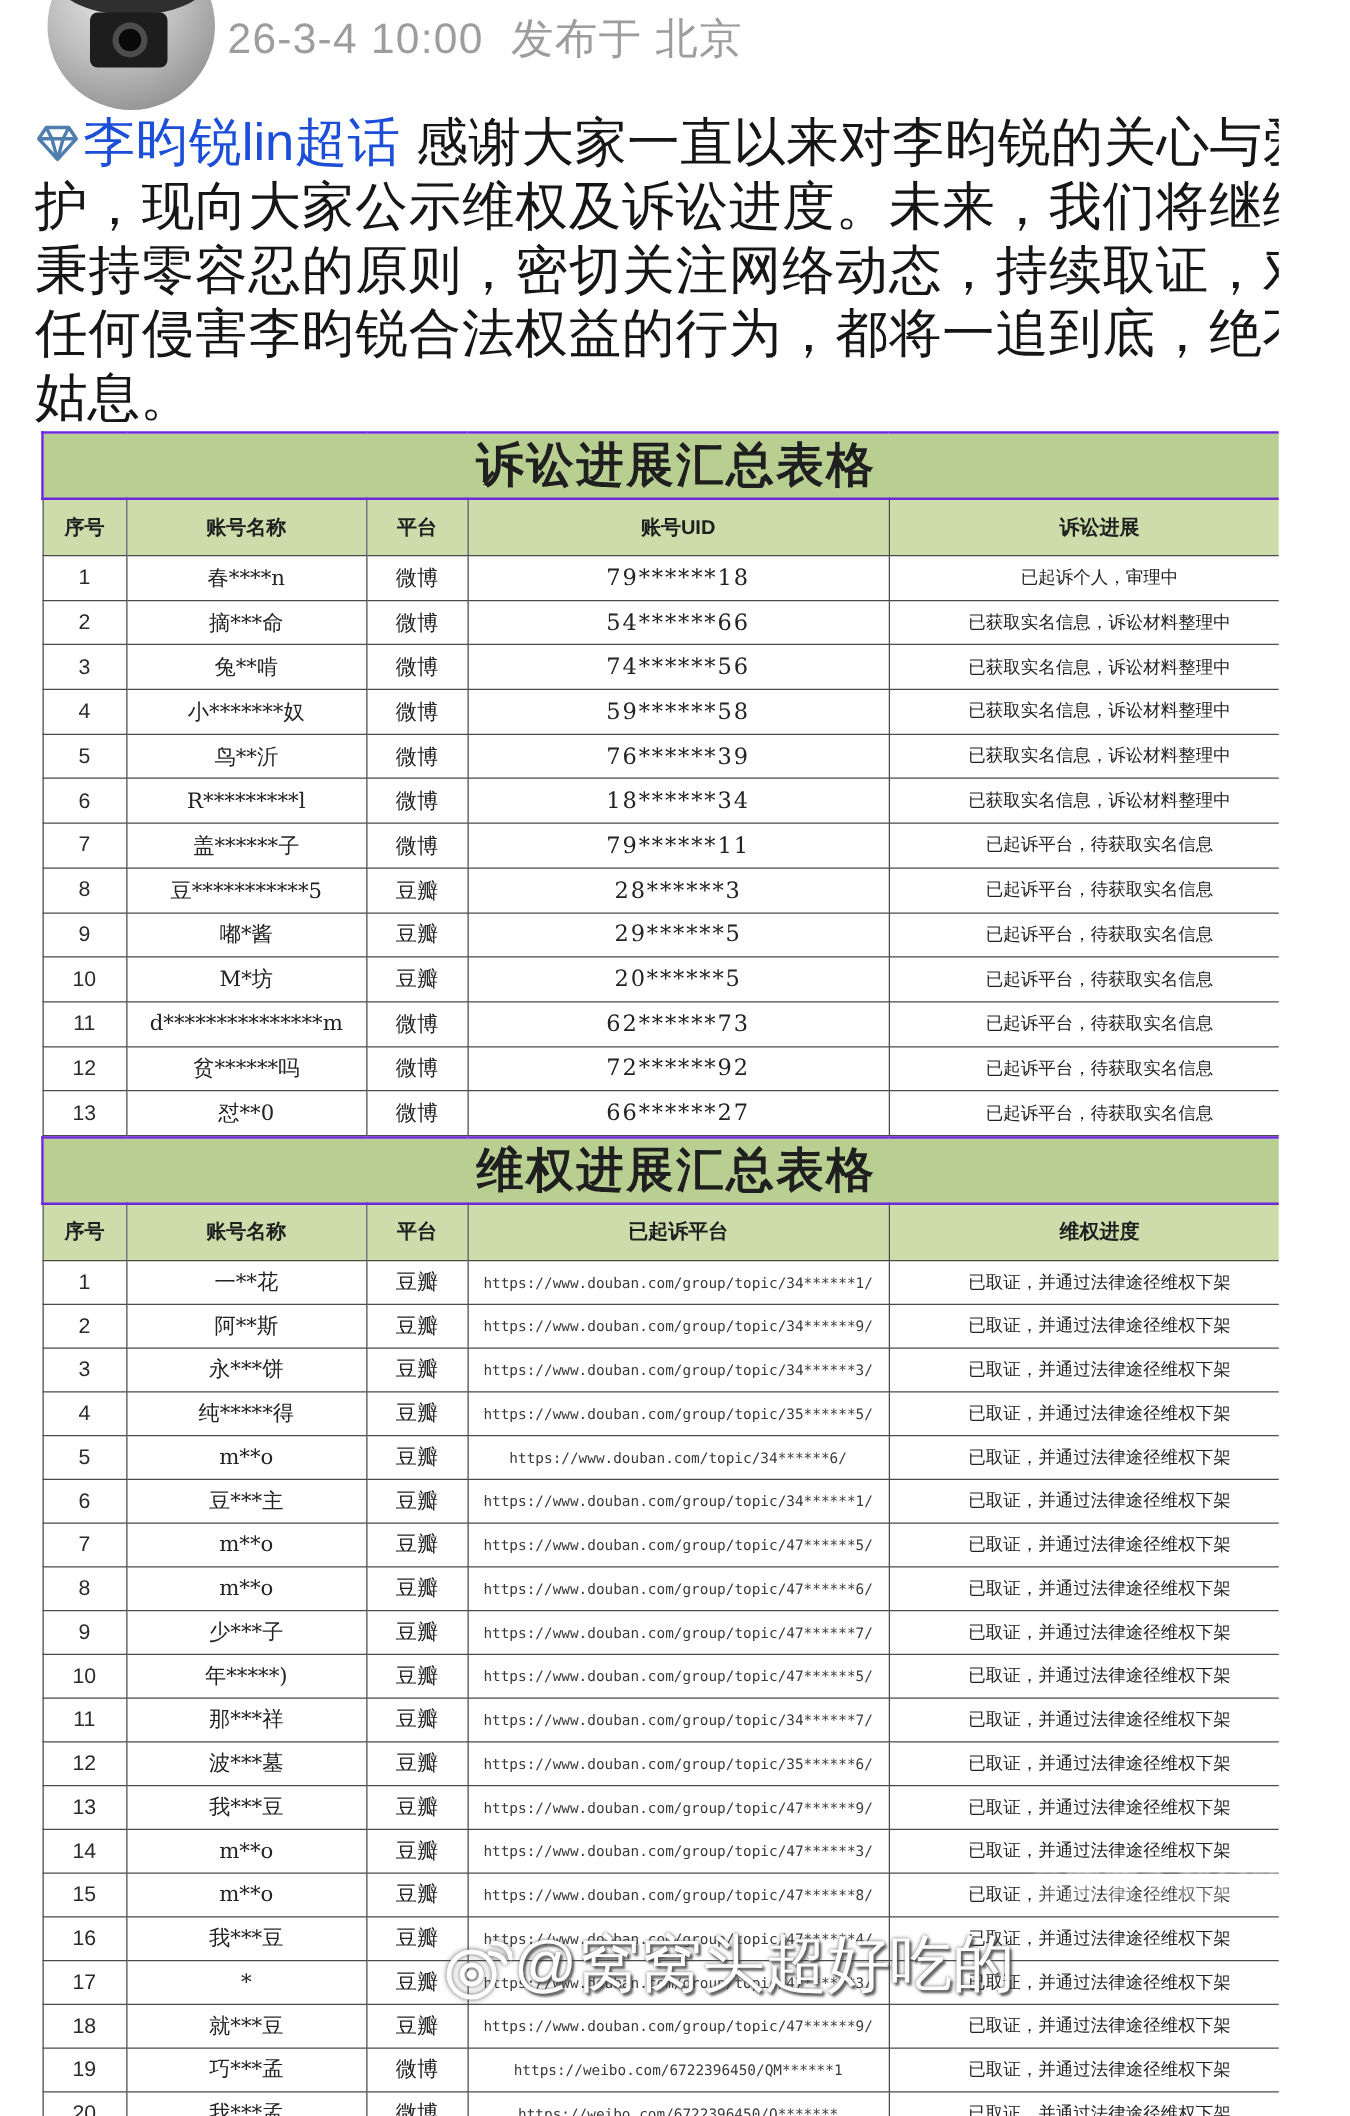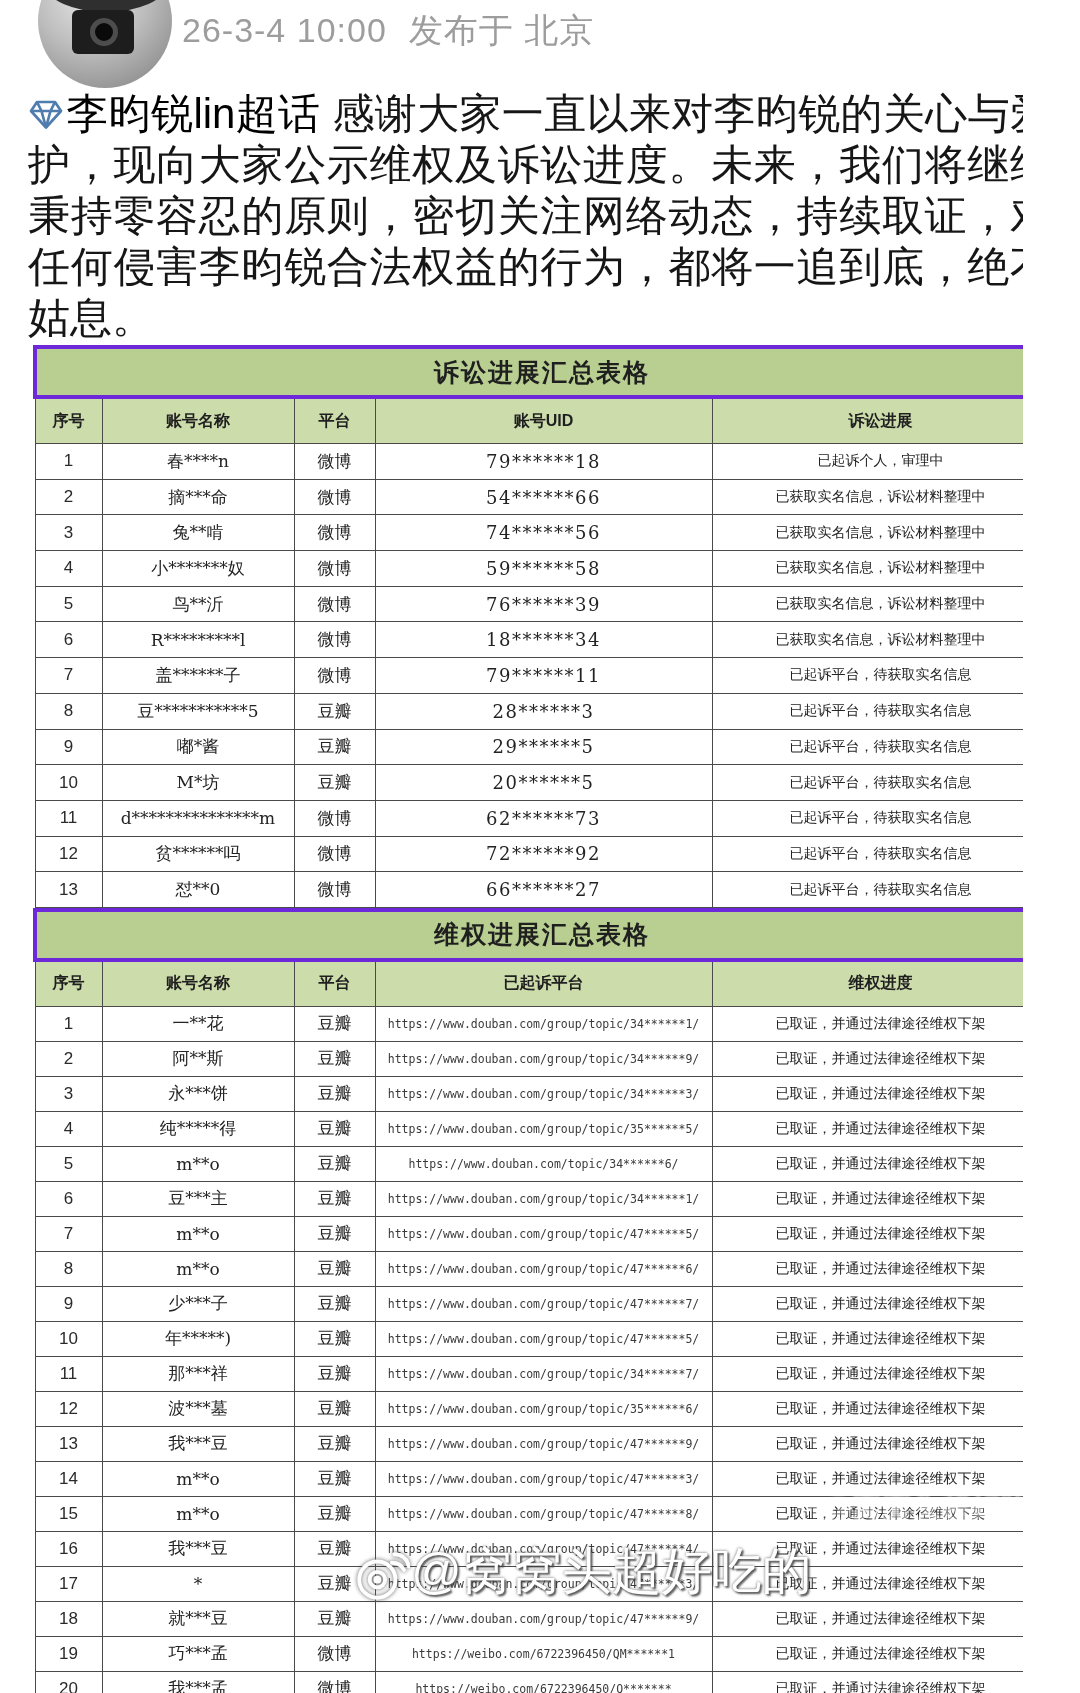--- a/index.html
+++ b/index.html
@@ -20,35 +20,35 @@
   .av-lens{position:absolute;left:52px;top:64px;width:28px;height:28px;border-radius:50%;background:#0a0a0a;border:5px solid #4d4d4d;box-sizing:border-box;}
   .meta{position:absolute;left:182px;top:8px;font-size:34px;color:#9d9d9d;letter-spacing:1px;white-space:nowrap;}
   .meta .loc{margin-left:22px;}
 
   
   .post-text{
     position:absolute;left:28px;top:88px;width:1024px;
     font-size:42px;line-height:51px;color:#161616;
     word-break:break-all;text-align:justify;
   }
-  .topic{color:#000000;text-decoration:none;cursor:pointer;}
+  .topic{color:#1d4ed8;text-decoration:none;cursor:pointer;}
   .topic-icon{width:36px;height:36px;vertical-align:-4px;margin-right:2px;}
 
   
   .tables{position:absolute;left:33px;top:345px;width:1014px;cursor:zoom-in;}
   table.t{border-collapse:collapse;width:1014px;table-layout:fixed;}
   .t col.w0{width:67px;}
   .t col.w1{width:192px;}
   .t col.w2{width:81px;}
   .t col.w3{width:337px;}
   .t col.w4{width:337px;}
   .t th,.t td{border:1px solid #4a4a4a;padding:0 2px;overflow:hidden;white-space:nowrap;}
   .t tr.title th{
-    background:#b9cf92;height:46px;font-size:25px;font-weight:bold;color:#1f1f1f;
-    border:4px solid #6d28d9;letter-spacing:2px;
+    background:#b9cf92;height:46px;font-size:38px;font-weight:bold;color:#1f1f1f;
+    border:2px solid #6d28d9;letter-spacing:2px;
   }
   .t tr.head th{background:#ccdcab;height:44px;font-size:16px;font-weight:bold;color:#1f1f1f;}
   .t td{
     text-align:center;color:#232323;
     font-family:"DejaVu Serif", serif;font-size:17px;
   }
   .t1 tbody tr{height:35.7px;}
   .t2 tbody tr{height:35px;}
   .t td.c0{font-family:"Liberation Sans", sans-serif;font-size:17px;color:#2a2a2a;}
   .t1 td.c3{font-size:18px;letter-spacing:1.5px;}

